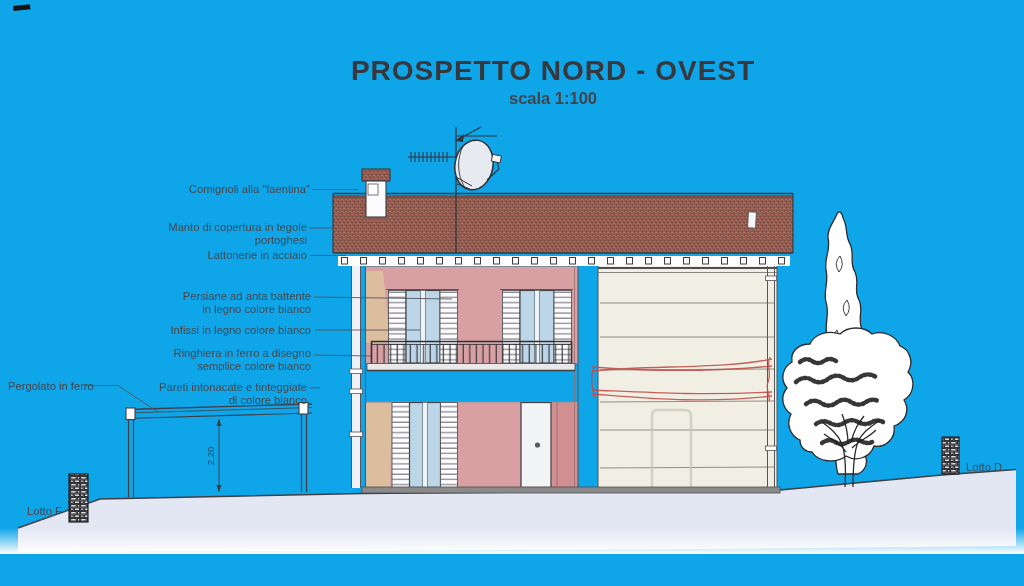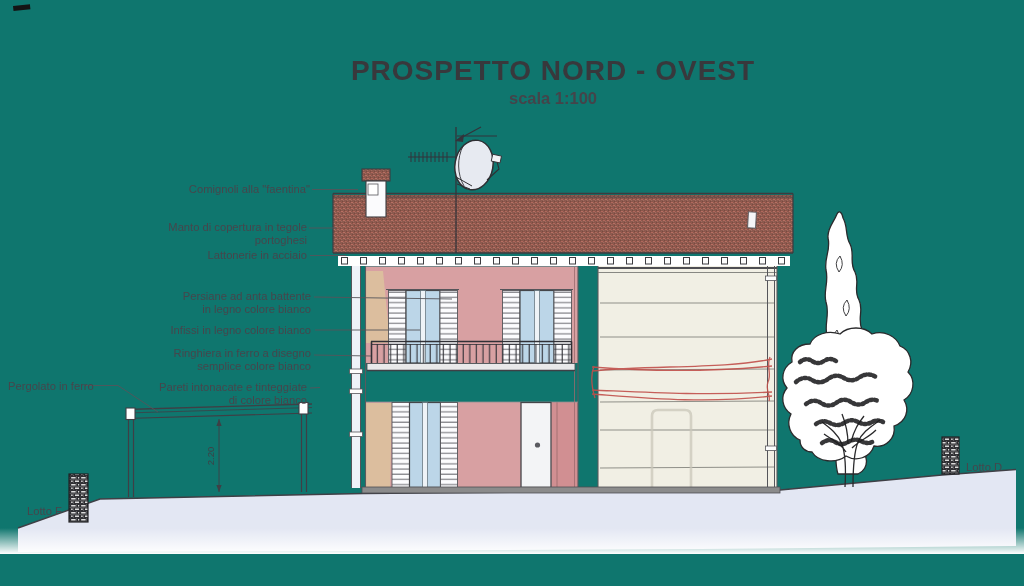--- a/index.html
+++ b/index.html
@@ -1,17 +1,17 @@
 <!DOCTYPE html>
 <html><head>
 <meta charset="utf-8">
 <style>
   html,body{margin:0;padding:0;background:#ffffff;}
   .page{
-    position:relative;width:1024px;height:586px;background:#0f766e;overflow:hidden;
+    position:relative;width:1024px;height:586px;background:#0ea5e9;overflow:hidden;
     font-family:"Liberation Sans", sans-serif;
   }
   svg text{font-family:"Liberation Sans", sans-serif;}
   .title{font-weight:bold;letter-spacing:1px;}
   .subtitle{font-weight:bold;}
   .ann{fill:#46464c;}
 </style>
 </head>
 <body>
 

